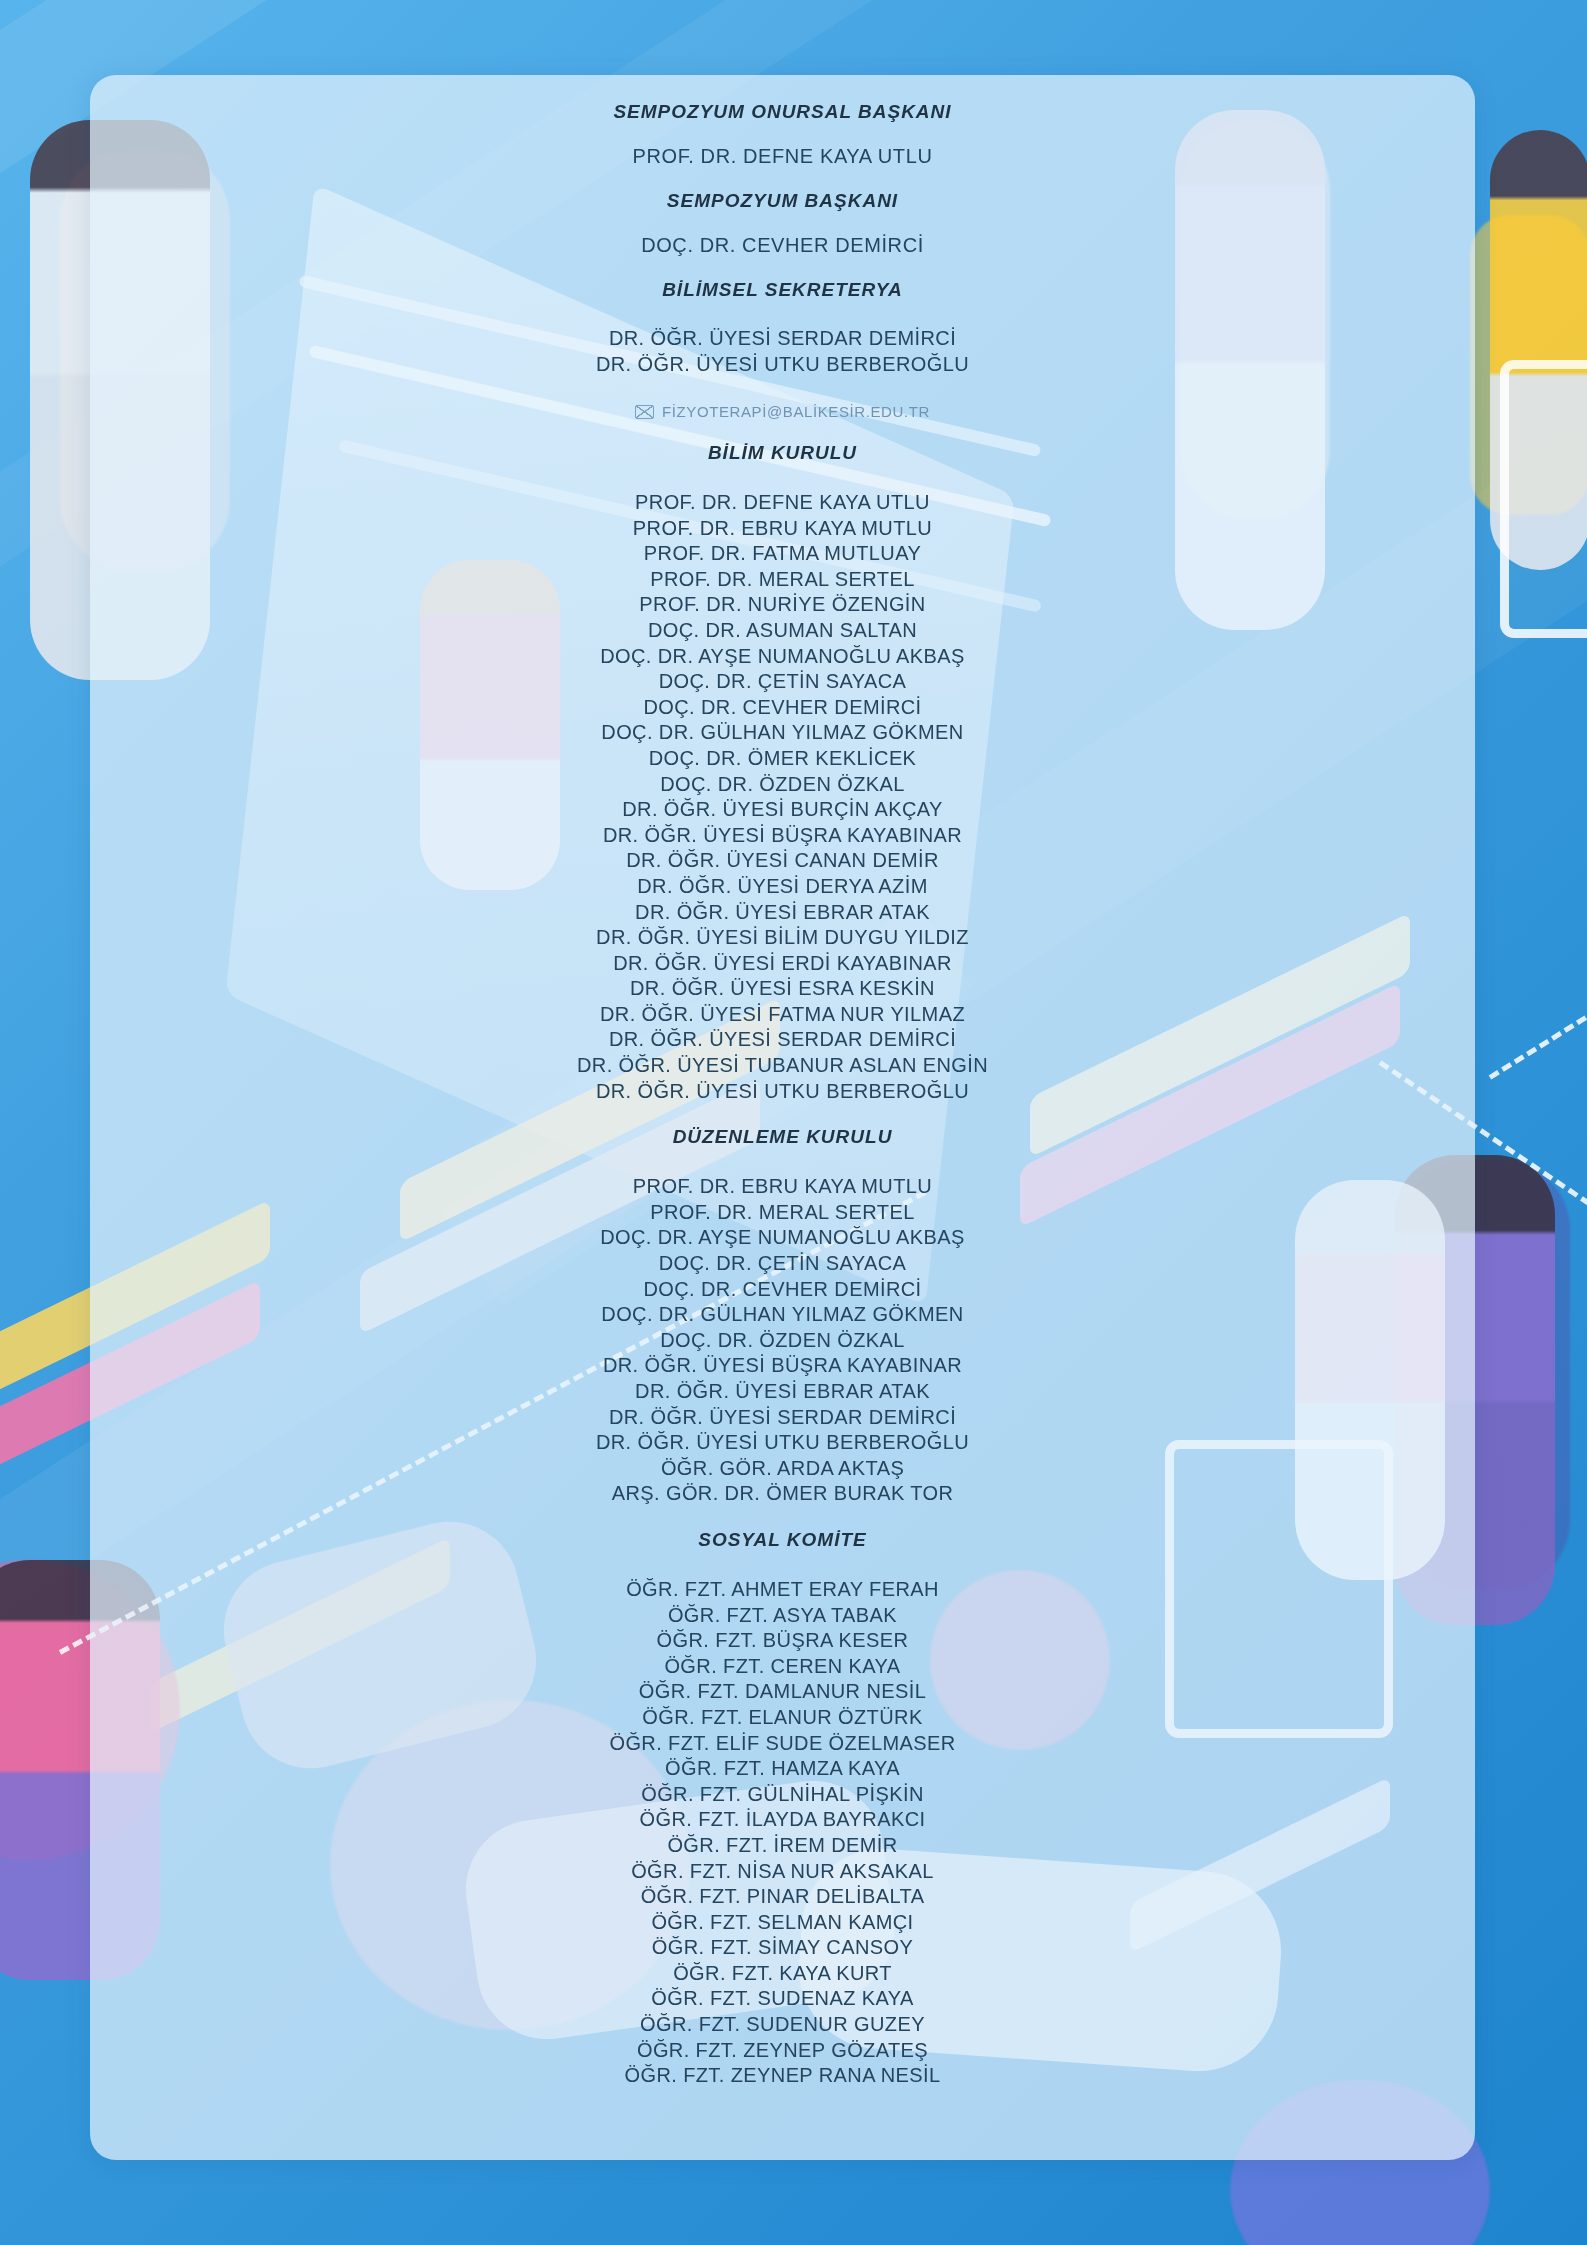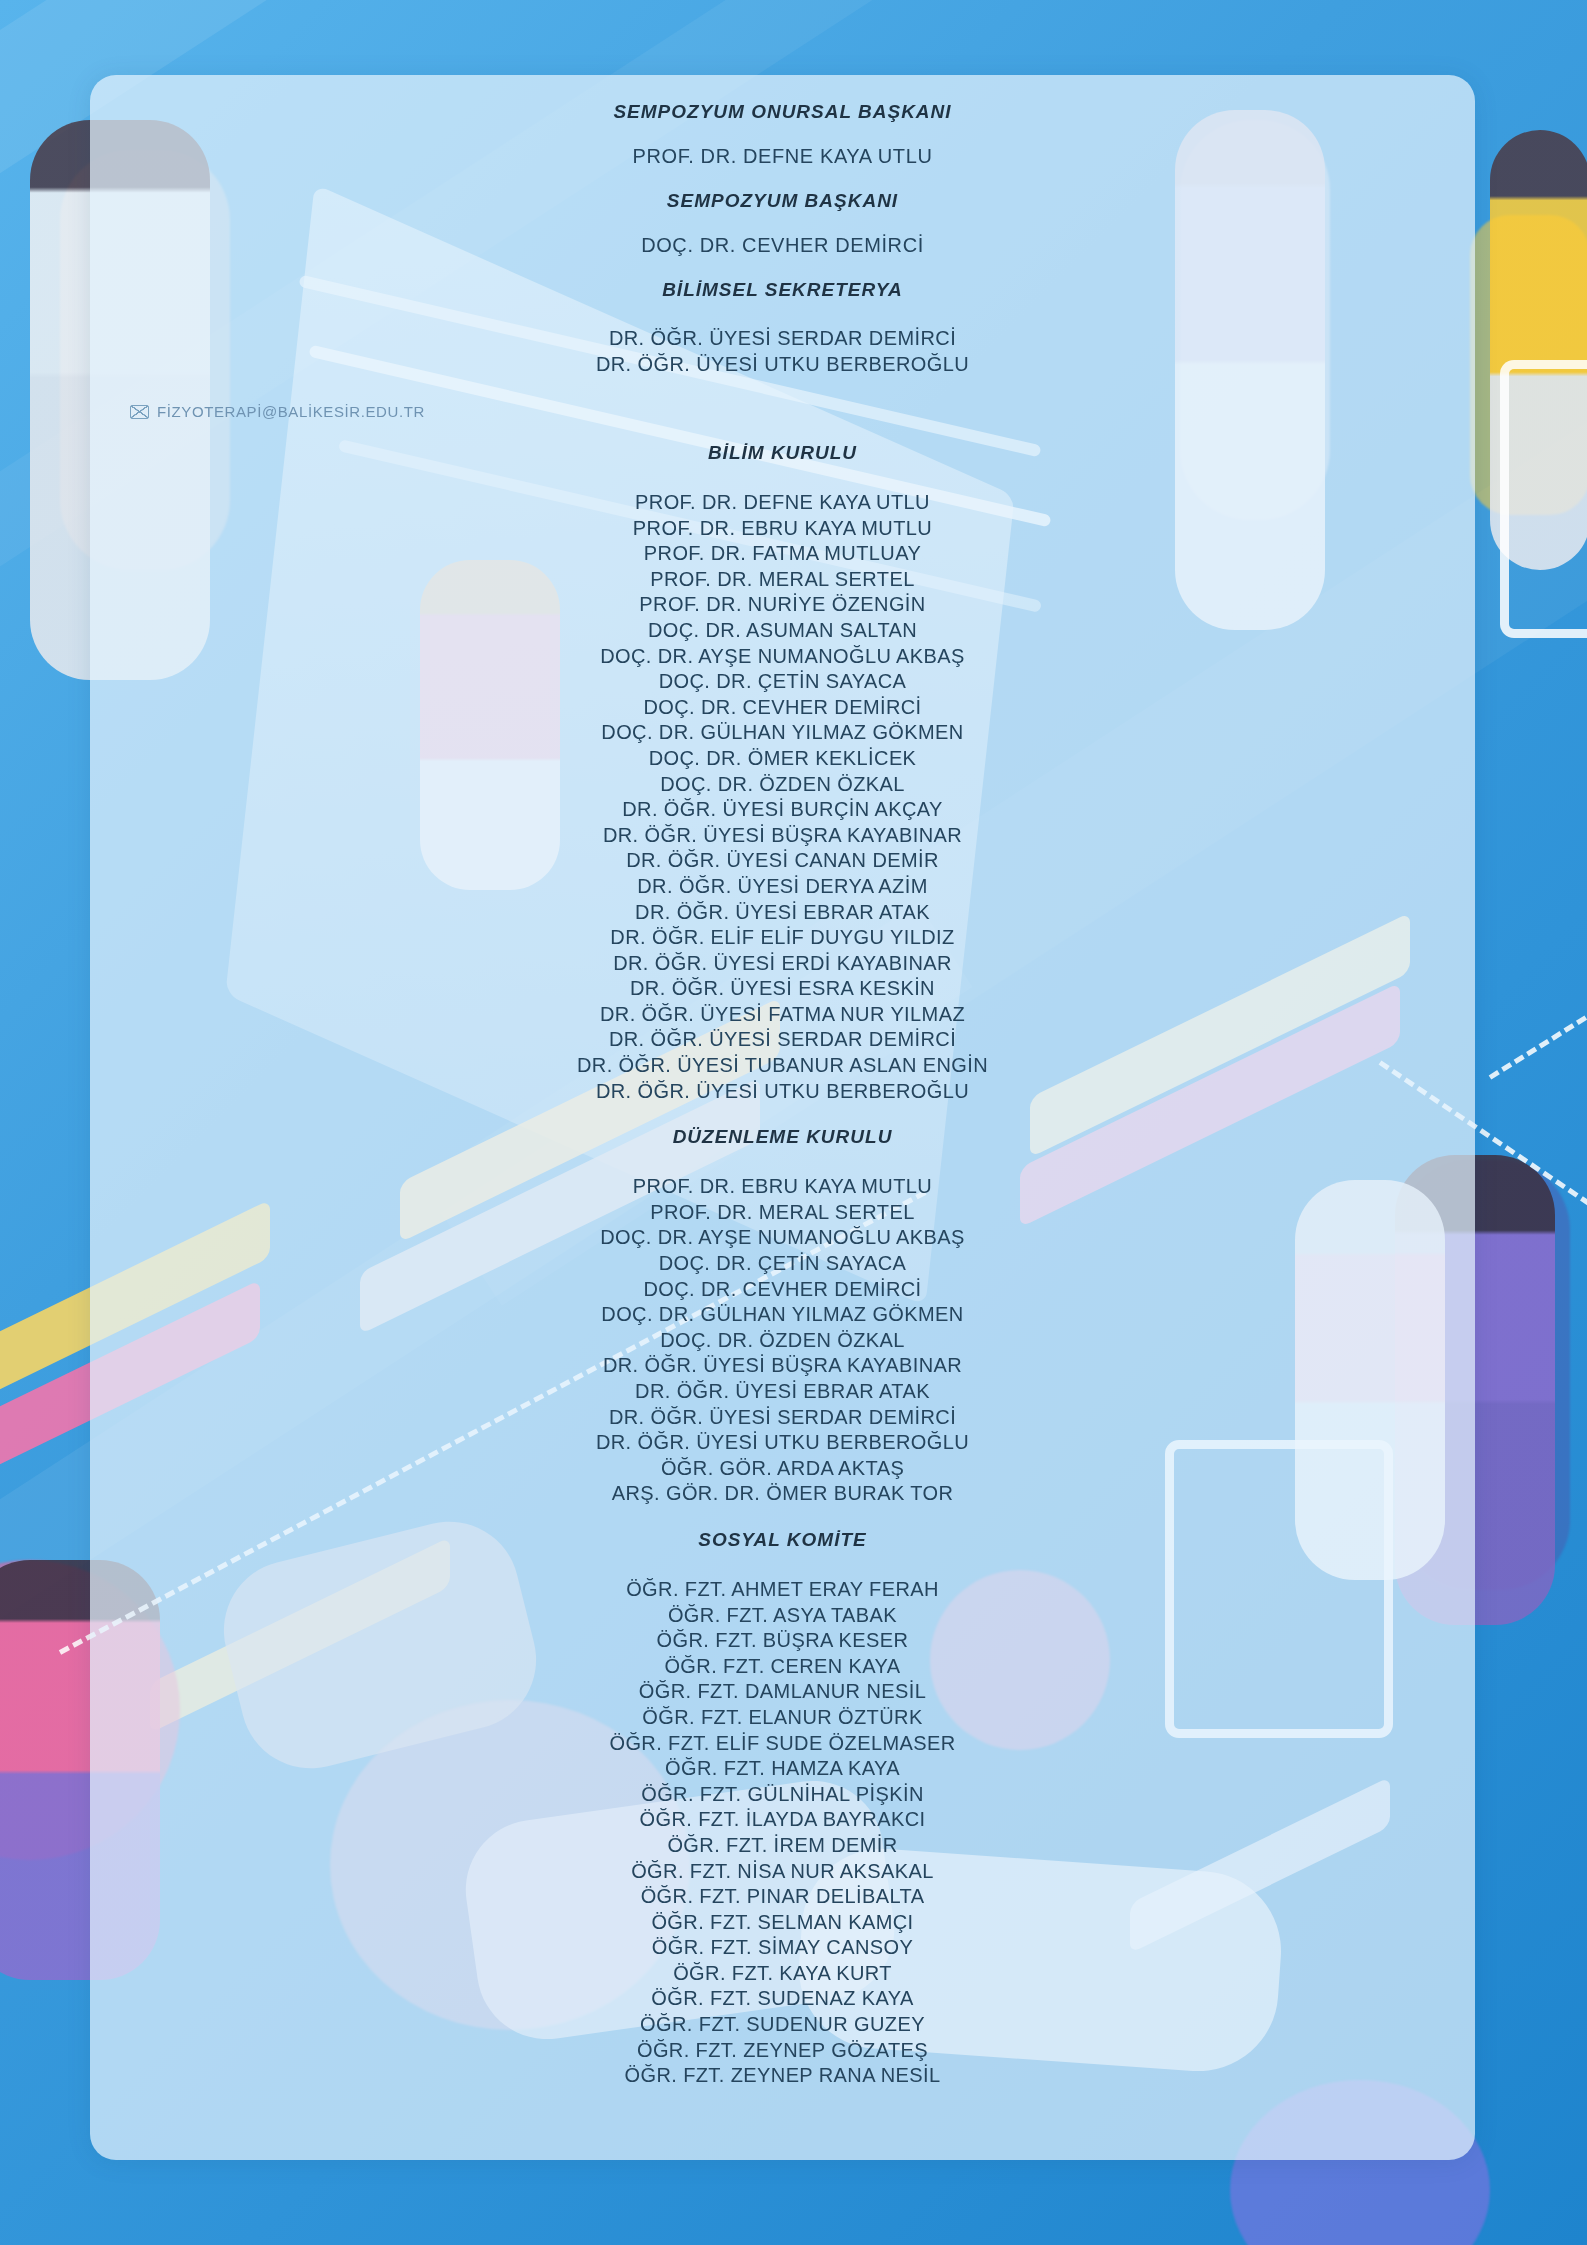--- a/index.html
+++ b/index.html
@@ -173,21 +173,21 @@
   .two-line .nm {
     font-size: 20px;
     letter-spacing: 0.4px;
     color: #25455e;
   }
 
   .email-row {
     margin-top: 26px;
     display: flex;
     align-items: center;
-    justify-content: flex-start;
+    justify-content: center;
     gap: 8px;
   }
   .email-icon {
     width: 17px;
     height: 12px;
     border: 1.6px solid #7aa2c0;
     border-radius: 2px;
     position: relative;
     display: inline-block;
   }
@@ -288,21 +288,21 @@
       <div class="nm">DOÇ. DR. ÇETİN SAYACA</div>
       <div class="nm">DOÇ. DR. CEVHER DEMİRCİ</div>
       <div class="nm">DOÇ. DR. GÜLHAN YILMAZ GÖKMEN</div>
       <div class="nm">DOÇ. DR. ÖMER KEKLİCEK</div>
       <div class="nm">DOÇ. DR. ÖZDEN ÖZKAL</div>
       <div class="nm">DR. ÖĞR. ÜYESİ BURÇİN AKÇAY</div>
       <div class="nm">DR. ÖĞR. ÜYESİ BÜŞRA KAYABINAR</div>
       <div class="nm">DR. ÖĞR. ÜYESİ CANAN DEMİR</div>
       <div class="nm">DR. ÖĞR. ÜYESİ DERYA AZİM</div>
       <div class="nm">DR. ÖĞR. ÜYESİ EBRAR ATAK</div>
-      <div class="nm">DR. ÖĞR. ELİF ELİF DUYGU YILDIZ</div>
+      <div class="nm">DR. ÖĞR. ÜYESİ BİLİM DUYGU YILDIZ</div>
       <div class="nm">DR. ÖĞR. ÜYESİ ERDİ KAYABINAR</div>
       <div class="nm">DR. ÖĞR. ÜYESİ ESRA KESKİN</div>
       <div class="nm">DR. ÖĞR. ÜYESİ FATMA NUR YILMAZ</div>
       <div class="nm">DR. ÖĞR. ÜYESİ SERDAR DEMİRCİ</div>
       <div class="nm">DR. ÖĞR. ÜYESİ TUBANUR ASLAN ENGİN</div>
       <div class="nm">DR. ÖĞR. ÜYESİ UTKU BERBEROĞLU</div>
     </div>
 
     <div class="heading">DÜZENLEME KURULU</div>
     <div class="namelist">

